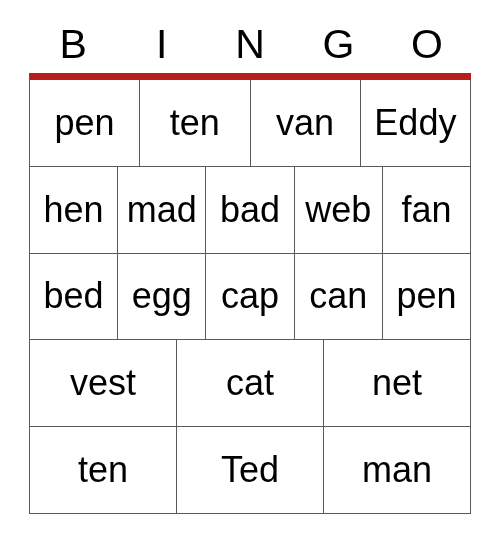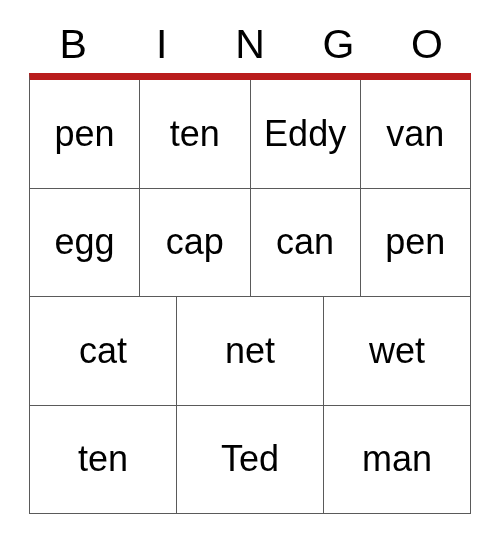--- a/index.html
+++ b/index.html
@@ -94,52 +94,72 @@
   <div id="bingo-grid">
 
     <div class="grid-row">
       <div class="grid-cell">
           <span class="cell-text">pen</span>
         </div>
       <div class="grid-cell">
           <span class="cell-text">ten</span>
         </div>
       <div class="grid-cell">
-          <span class="cell-text">Eddy</span>
+          <span class="cell-text">van</span>
         </div>
       <div class="grid-cell">
-          <span class="cell-text">van</span>
+          <span class="cell-text">Eddy</span>
         </div>
     </div>
 
+    <div class="grid-row">
+      <div class="grid-cell">
+          <span class="cell-text">hen</span>
+        </div>
+      <div class="grid-cell">
+          <span class="cell-text">mad</span>
+        </div>
+      <div class="grid-cell">
+          <span class="cell-text">bad</span>
+        </div>
+      <div class="grid-cell">
+          <span class="cell-text">web</span>
+        </div>
+      <div class="grid-cell">
+          <span class="cell-text">fan</span>
+        </div>
+    </div>
 
     <div class="grid-row">
+      <div class="grid-cell">
+          <span class="cell-text">bed</span>
+        </div>
       <div class="grid-cell">
           <span class="cell-text">egg</span>
         </div>
       <div class="grid-cell">
           <span class="cell-text">cap</span>
         </div>
       <div class="grid-cell">
           <span class="cell-text">can</span>
         </div>
       <div class="grid-cell">
           <span class="cell-text">pen</span>
         </div>
     </div>
 
     <div class="grid-row">
       <div class="grid-cell">
+          <span class="cell-text">vest</span>
+        </div>
+      <div class="grid-cell">
           <span class="cell-text">cat</span>
         </div>
       <div class="grid-cell">
           <span class="cell-text">net</span>
-        </div>
-      <div class="grid-cell">
-          <span class="cell-text">wet</span>
         </div>
     </div>
 
     <div class="grid-row">
       <div class="grid-cell">
           <span class="cell-text">ten</span>
         </div>
       <div class="grid-cell">
           <span class="cell-text">Ted</span>
         </div>

